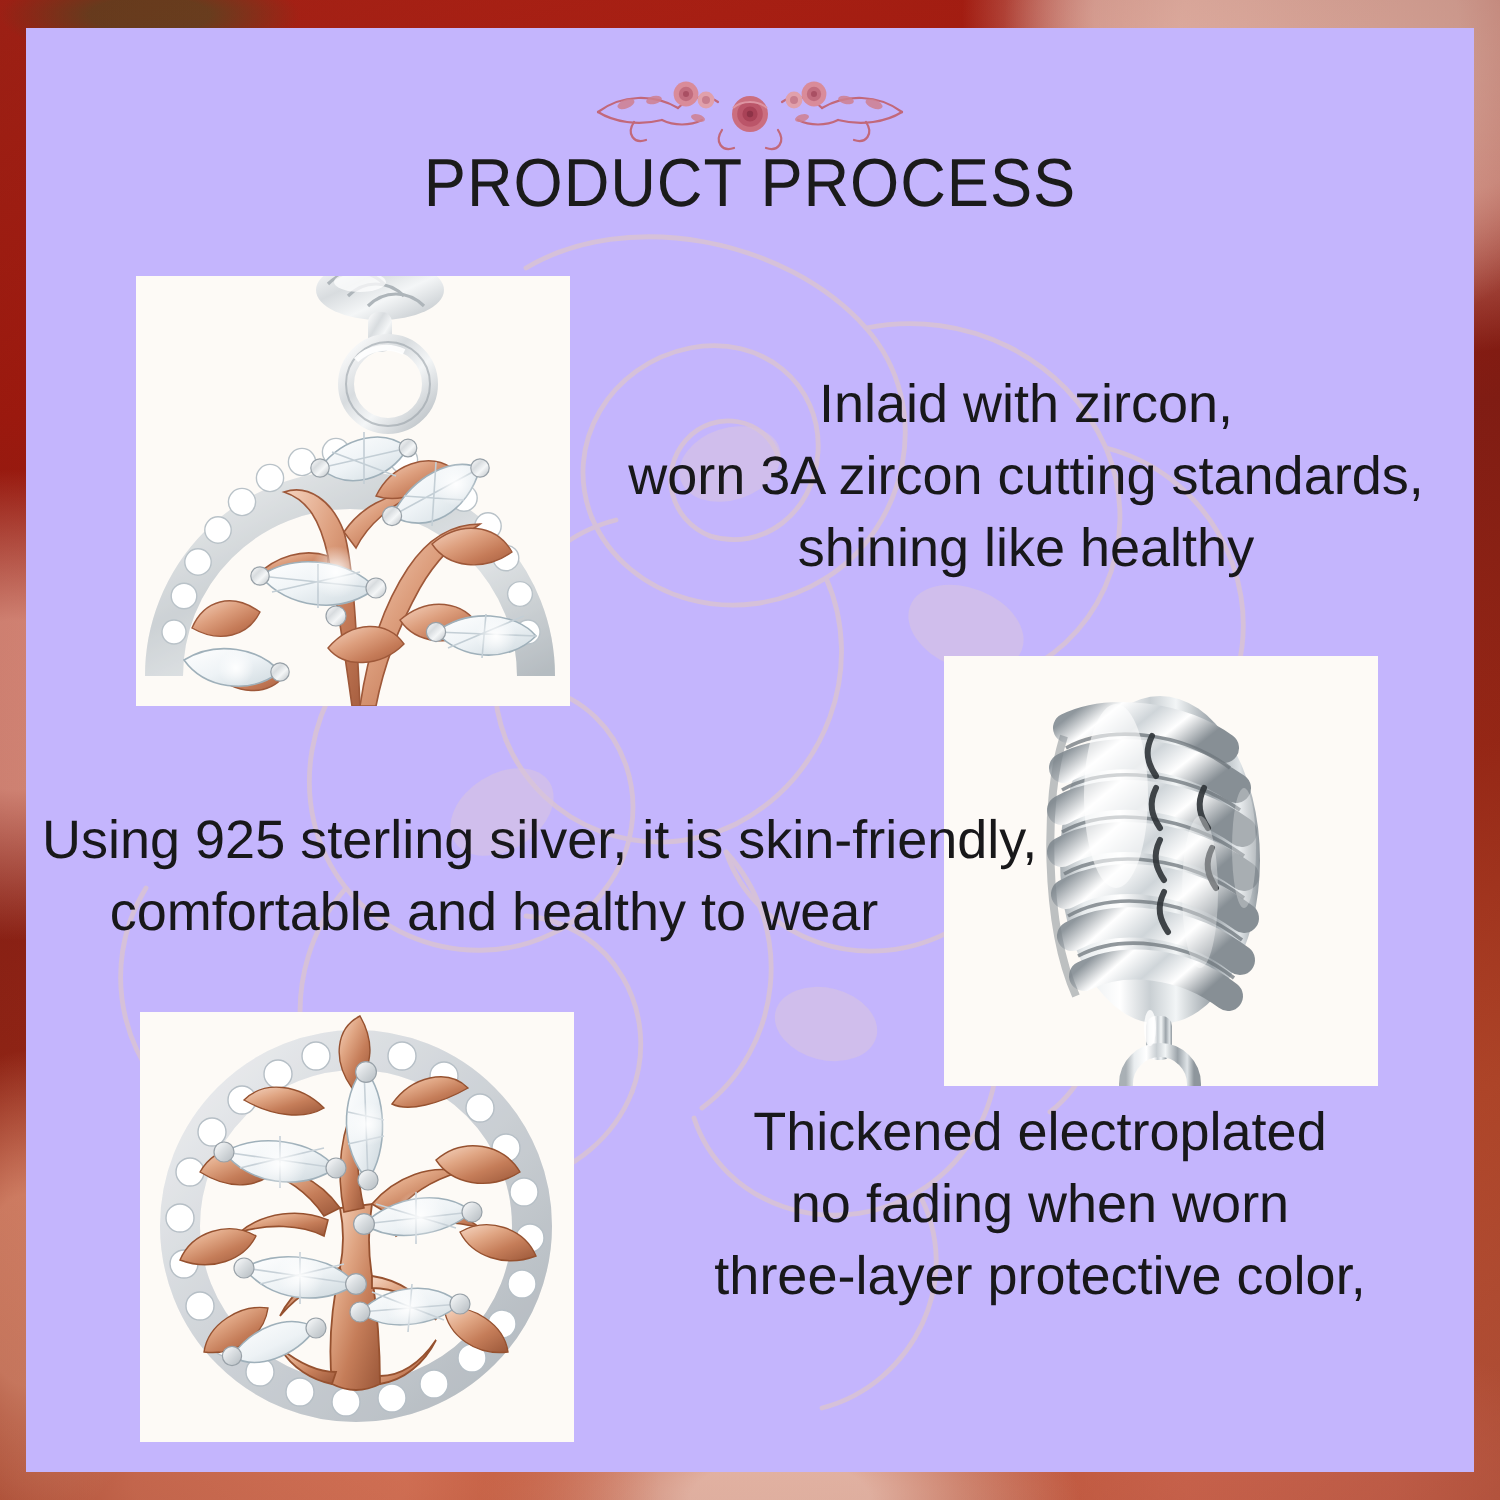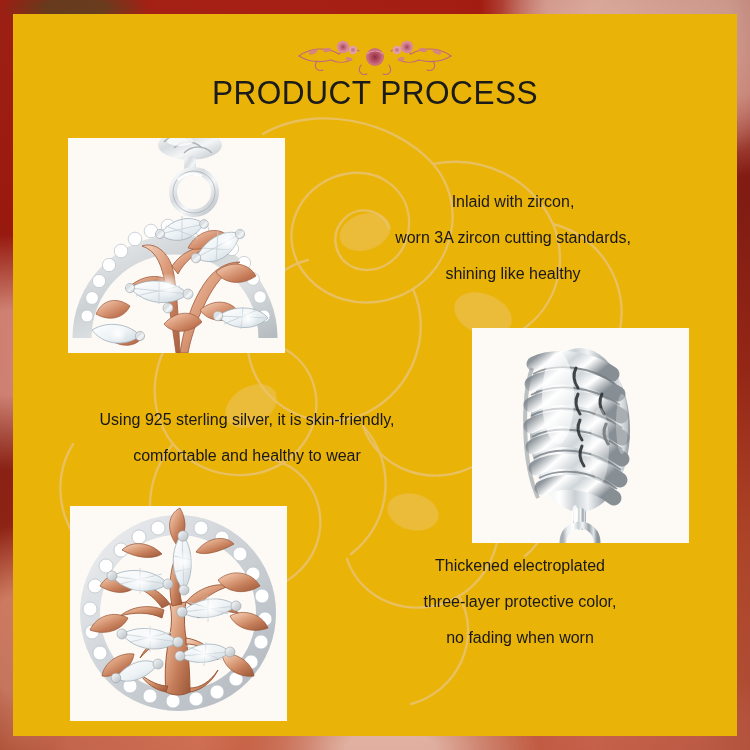--- a/index.html
+++ b/index.html
@@ -35,21 +35,21 @@
   }
   
   .photo-border::after{
     content:"";position:absolute;inset:0;
     background:radial-gradient(ellipse at 50% 50%, rgba(0,0,0,0) 40%, rgba(60,10,6,.28) 100%);
   }
 
   
   .panel{
     position:absolute;left:13px;top:14px;width:724px;height:722px;
-    background:#eab308;
+    background:#c4b5fd;
     overflow:hidden;
   }
   
   .watermark{
     position:absolute;inset:0;opacity:.5;
   }
 
   
   .ornament{
     position:absolute;left:50%;top:16px;transform:translateX(-50%);
@@ -77,21 +77,21 @@
   }
   #shot-zircon   {left:55px; top:124px; width:217px; height:215px;}
   #shot-clasp    {left:459px;top:314px; width:217px; height:215px;}
   #shot-tree     {left:57px; top:492px; width:217px; height:215px;}
   .shot svg{display:block;width:100%;height:100%;}
 
   
   .copy{
     position:absolute;
     color:#18181a;
-    font-size:16px;
+    font-size:27px;
     line-height:36px;
     text-align:center;
     font-family:"Liberation Sans", sans-serif;
   }
   #copy-zircon{left:300px; top:170px; width:400px;}
   #copy-silver{left:8px;   top:388px; width:452px;}
   #copy-plating{left:342px;top:534px; width:330px;}
   .copy .line{display:block;white-space:nowrap;}
 </style>
 </head>
@@ -518,18 +518,18 @@
       <span class="line">shining like healthy</span>
     </div>
 
     <div class="copy" id="copy-silver">
       <span class="line">Using 925 sterling silver, it is skin-friendly,</span>
       <span class="line">comfortable and healthy to wear</span>
     </div>
 
     <div class="copy" id="copy-plating">
       <span class="line">Thickened electroplated</span>
+      <span class="line">no fading when worn</span>
       <span class="line">three-layer protective color,</span>
-      <span class="line">no fading when worn</span>
     </div>
 
   </div>
 </div>
 
 </body></html>

